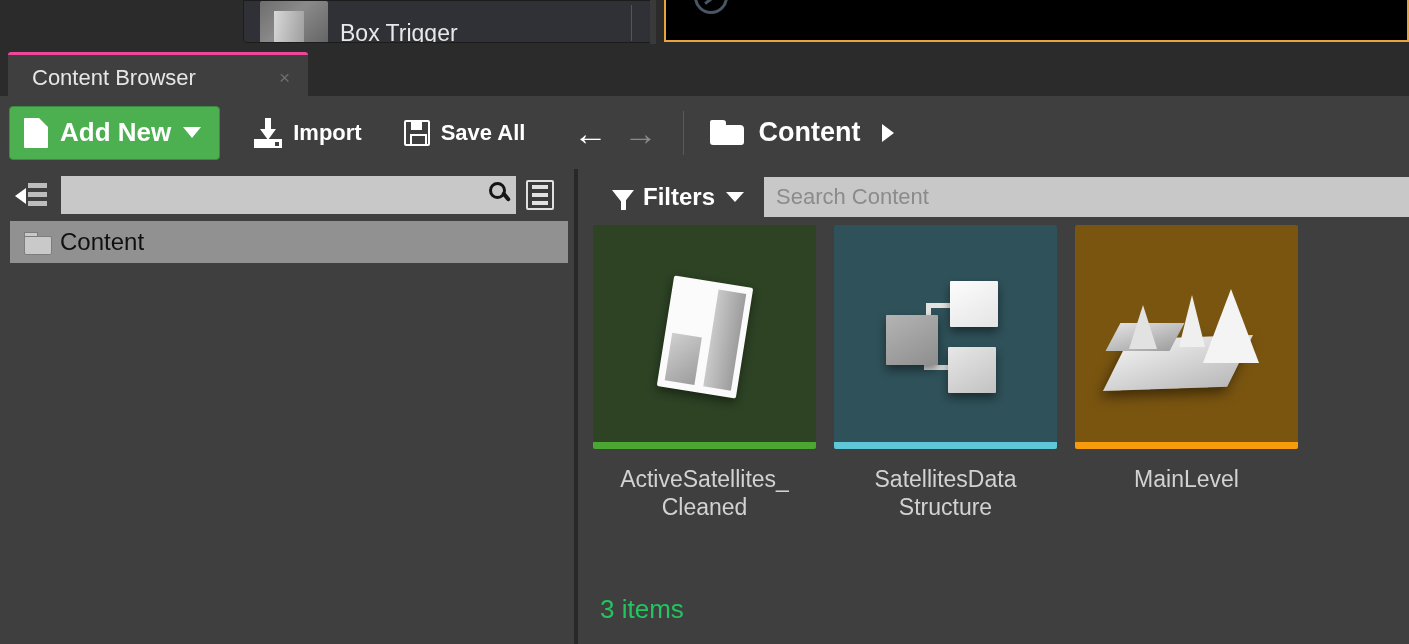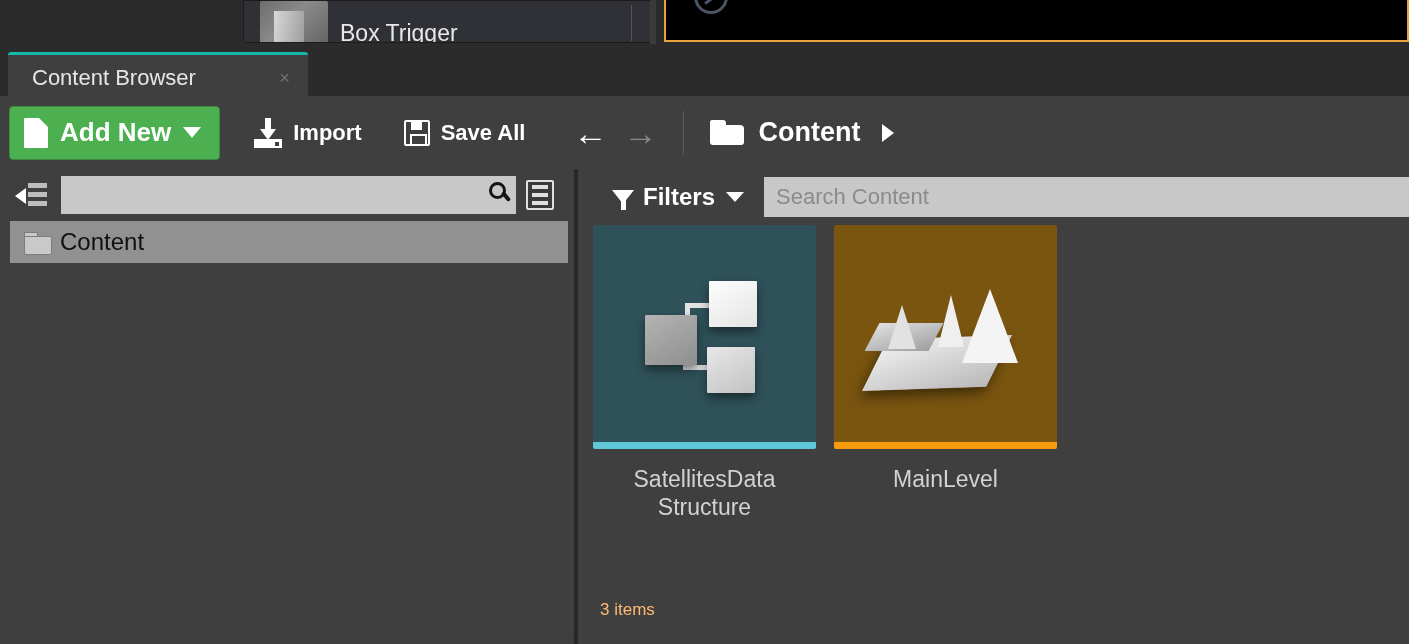--- a/index.html
+++ b/index.html
@@ -73,21 +73,21 @@
     background: #3f3f3f;
   }
   .tabbar {
     position: absolute; left: 0; top: 0; width: 1409px; height: 48px;
     background: #2b2b2b;
   }
   .tab {
     position: absolute; left: 8px; top: 4px;
     width: 300px; height: 48px;
     background: #3f3f3f;
-    border-top: 3px solid #14b8a6;
+    border-top: 3px solid #ec4899;
     border-radius: 3px 3px 0 0;
     display: flex; align-items: center;
   }
   .tab-label {
     color: #e6e6e6; font-size: 22px; margin-left: 24px; white-space: nowrap;
   }
   .tab-close {
     position: absolute; right: 18px; top: 13px;
     color: #6e6e6e; font-size: 19px; line-height: 1;
   }
@@ -386,21 +386,21 @@
   .st-link { position:absolute; background:#e2e2e2; }
   .st-l1 { left: 50px; top: 30px; width: 26px; height: 5px; }
   .st-l1v { left: 50px; top: 30px; width: 5px; height: 22px; }
   .st-l2 { left: 48px; top: 92px; width: 28px; height: 5px; }
   .st-l2v { left: 48px; top: 74px; width: 5px; height: 22px; }
 
   .status-bar {
     position: absolute; left: 0; top: 406px; width: 831px; height: 69px;
     display: flex; align-items: center;
   }
-  .status-text { margin-left: 22px; color: #fdba74; font-size: 17px; }
+  .status-text { margin-left: 22px; color: #22c55e; font-size: 26px; }
 </style>
 </head>
 <body>
 
 <div id="root">
 
   <div class="top-strip"></div>
 
   <div class="place-actors-panel">
     <div class="pa-row">
@@ -494,20 +494,32 @@
             <span>Filters</span>
             <span class="filters-caret"></span>
           </span>
           <span class="search-content">
             <input type="text" placeholder="Search Content" style="">
           </span>
         </div>
 
         <div class="asset-grid">
 
+          <div class="asset-tile">
+            <div class="thumb" style="background:#2d4324;">
+              <div class="dt-art">
+                <div class="dt-card">
+                  <div class="dt-col-r"></div>
+                  <div class="dt-cell-b"></div>
+                </div>
+              </div>
+              <div class="accent" style="background:#4aa832;"></div>
+            </div>
+            <div class="asset-name">ActiveSatellites_ Cleaned</div>
+          </div>
 
           <div class="asset-tile">
             <div class="thumb" style="background:#2f5159;">
               <div class="st-art">
                 <div class="st-link st-l1v"></div>
                 <div class="st-link st-l1"></div>
                 <div class="st-link st-l2v"></div>
                 <div class="st-link st-l2"></div>
                 <div class="st-box st-b2"></div>
                 <div class="st-box st-b1"></div>

